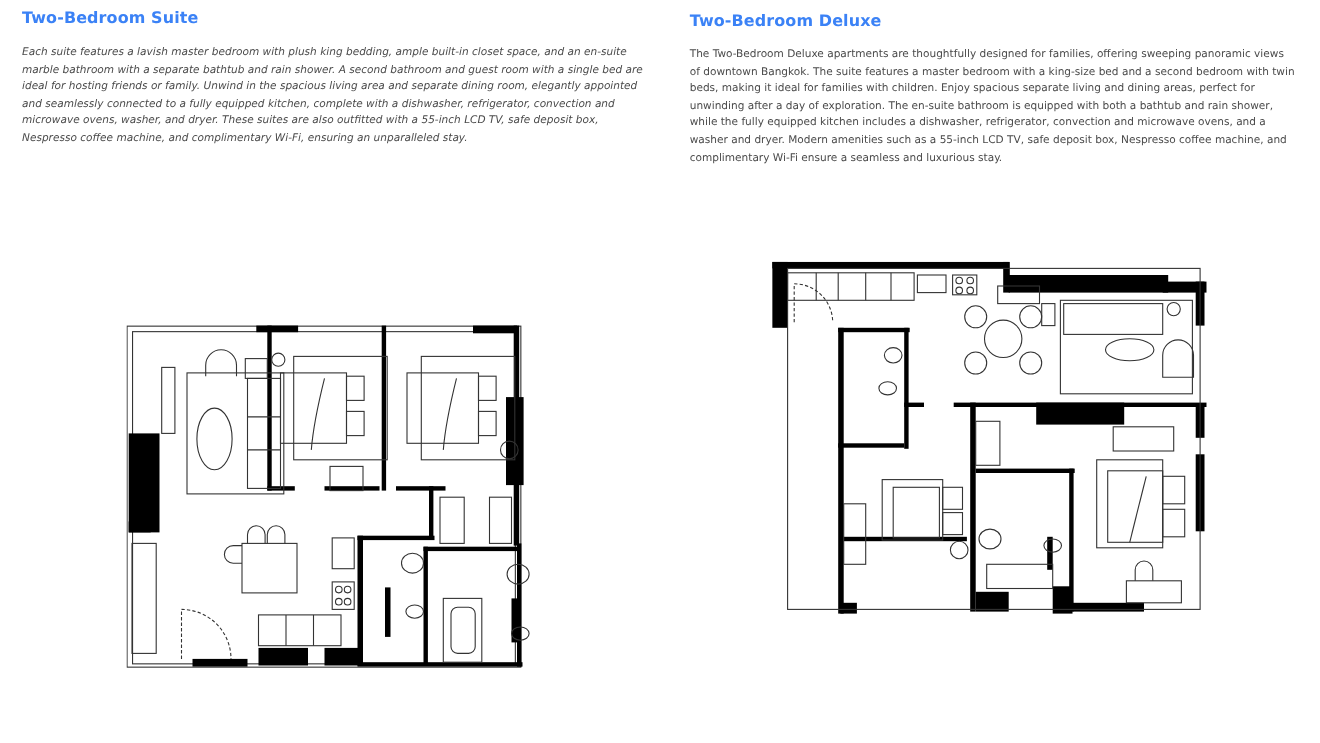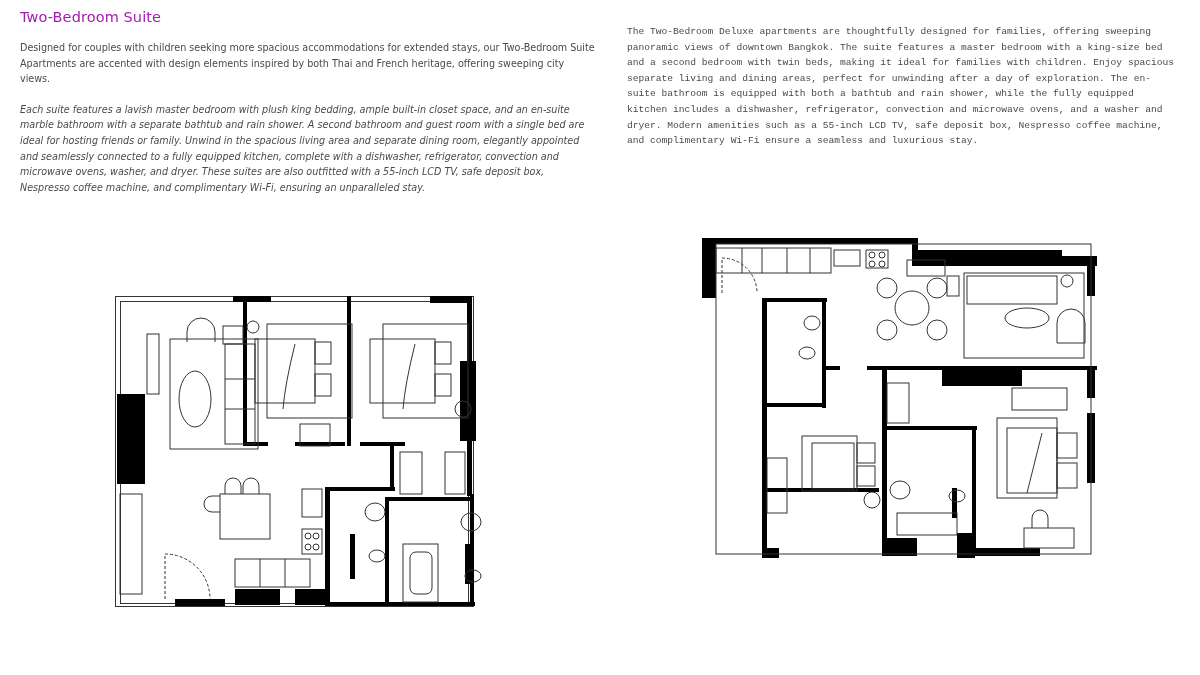--- a/index.html
+++ b/index.html
@@ -1,39 +1,39 @@
 <!DOCTYPE html>
 <html><head>
 <meta charset="utf-8">
 <style>
   html, body { margin:0; padding:0; background:#ffffff; }
   body { width:1200px; height:675px; position:relative; overflow:hidden; font-family:"DejaVu Sans", sans-serif; color:#3a3a3a; }
   .col { position:absolute; top:0; }
   .col-left { left:20px; width:575px; }
   .col-right { left:627px; width:550px; }
-  h2 { margin:0; font-size:14.5px; font-weight:normal; color:#a21caf; letter-spacing:0.1px; }
+  h2 { margin:0; font-size:14.5px; font-weight:bold; color:#3b82f6; letter-spacing:0.1px; }
   .col-left h2 { padding-top:9px; }
   .col-right h2 { padding-top:12px; }
   p { margin:0; font-size:9.6px; line-height:15.6px; color:#4a4a4a; }
   .col-left p.p1 { margin-top:15px; }
   .col-left p.p2 { margin-top:15px;font-style:italic; }
-  .col-right p.p1 { margin-top:24px;font-family:Liberation Mono, monospace; }
+  .col-right p.p1 { margin-top:14px; }
   .plan { position:absolute; }
   .plan svg { display:block; }
 </style>
 </head>
 <body>
 
 <div class="col col-left">
   <h2>Two-Bedroom Suite</h2>
-  <p class="p1">Designed for couples with children seeking more spacious accommodations for extended stays, our Two-Bedroom Suite Apartments are accented with design elements inspired by both Thai and French heritage, offering sweeping city views.</p>
   <p class="p2">Each suite features a lavish master bedroom with plush king bedding, ample built-in closet space, and an en-suite marble bathroom with a separate bathtub and rain shower. A second bathroom and guest room with a single bed are ideal for hosting friends or family. Unwind in the spacious living area and separate dining room, elegantly appointed and seamlessly connected to a fully equipped kitchen, complete with a dishwasher, refrigerator, convection and microwave ovens, washer, and dryer. These suites are also outfitted with a 55-inch LCD TV, safe deposit box, Nespresso coffee machine, and complimentary Wi-Fi, ensuring an unparalleled stay.</p>
 </div>
 
 <div class="col col-right">
+  <h2>Two-Bedroom Deluxe</h2>
   <p class="p1">The Two-Bedroom Deluxe apartments are thoughtfully designed for families, offering sweeping panoramic views of downtown Bangkok. The suite features a master bedroom with a king-size bed and a second bedroom with twin beds, making it ideal for families with children. Enjoy spacious separate living and dining areas, perfect for unwinding after a day of exploration. The en-suite bathroom is equipped with both a bathtub and rain shower, while the fully equipped kitchen includes a dishwasher, refrigerator, convection and microwave ovens, and a washer and dryer. Modern amenities such as a 55-inch LCD TV, safe deposit box, Nespresso coffee machine, and complimentary Wi-Fi ensure a seamless and luxurious stay.</p>
 </div>
 
 <div class="plan" style="left:115px; top:294px;">
   <svg width="380" height="316" viewBox="0 0 380 316" fill="none" stroke="#333" stroke-width="1">
 
     <rect x="0.5" y="2.5" width="358" height="310"></rect>
     <rect x="5.5" y="7.5" width="348" height="302"></rect>
 
     <g fill="#000" stroke="none">

